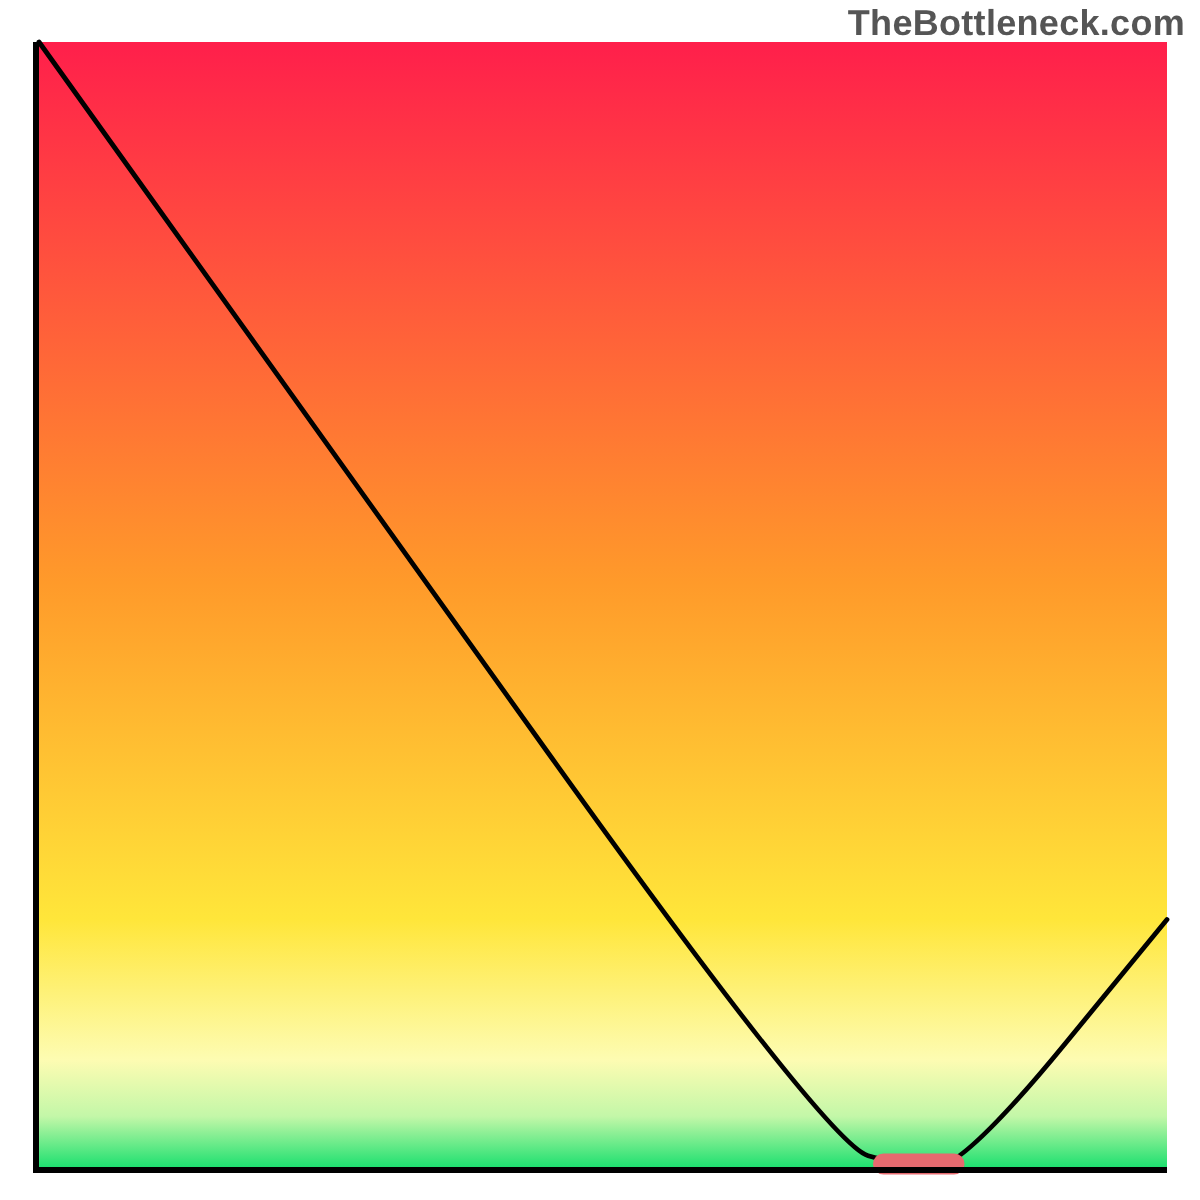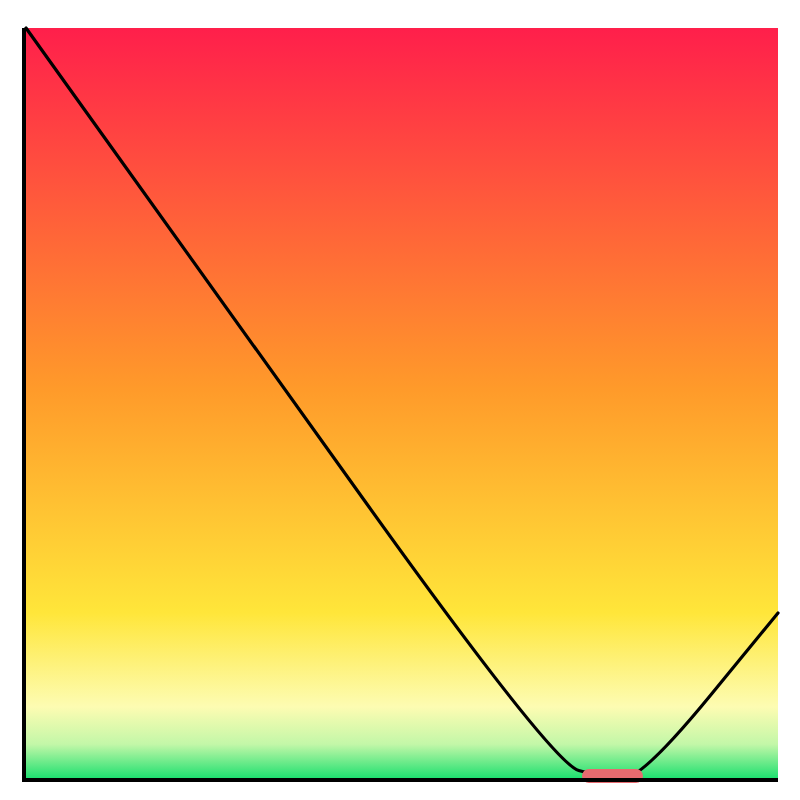--- a/index.html
+++ b/index.html
@@ -54,20 +54,21 @@
     position: absolute;
     background: #e66a6f;
     border-radius: 8px;
   }
 </style>
 </head>
 <body>
 
 <div class="canvas">
 
+  <div class="watermark">TheBottleneck.com</div>
 
   <div class="gradient-area" style="background: linear-gradient(rgb(255, 31, 75) 0%, rgb(255, 154, 42) 48%, rgb(255, 230, 58) 78%, rgb(253, 252, 178) 90.5%, rgb(195, 247, 168) 95.5%, rgb(31, 224, 112) 100%);"></div>
 
   <svg class="chart" viewBox="0 0 800 800">
     <path fill="none" stroke="#000" stroke-width="3.2" stroke-linejoin="round" stroke-linecap="round" d="M 26 28 Q 26 28 101.2 133 Q 176.4 238 364.4 500.5 Q 552.4 763 578.72 770.5 Q 605.04 778 623.8399999999999 778 Q 642.64 778 710.3199999999999 695.5 T 778 613"></path>
   </svg>
 
   <div class="marker" style="left: 582.48px; width: 60.16px; height: 14px; top: 769px; background: rgb(230, 106, 111);"></div>
 
   <div class="plot-frame"></div>

